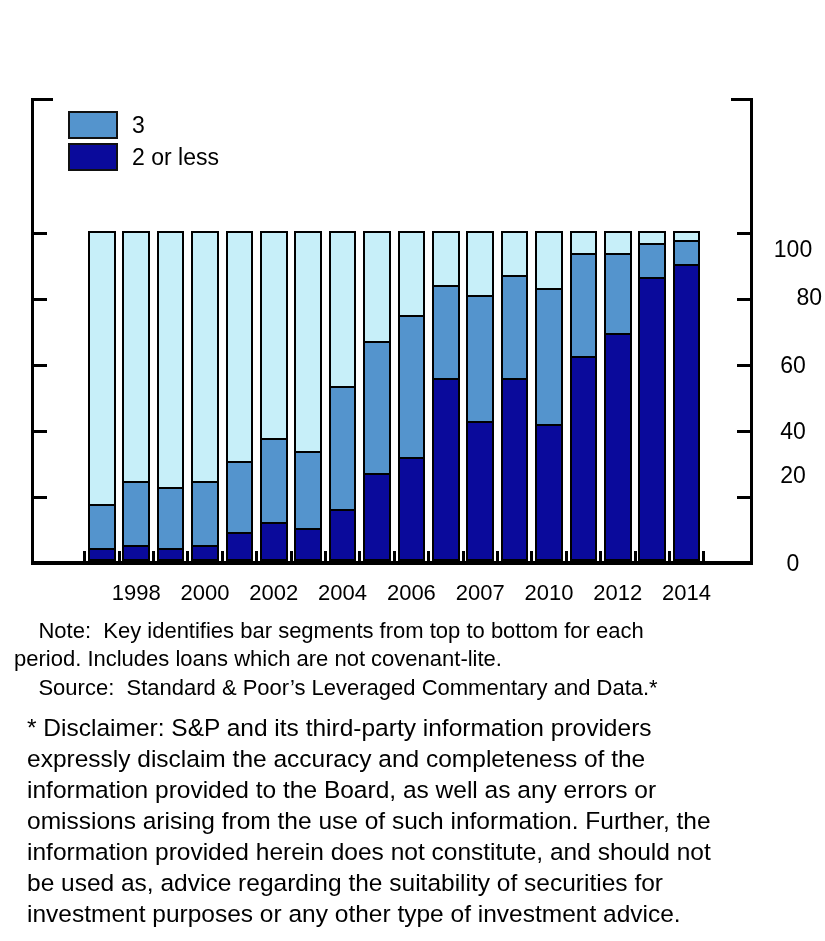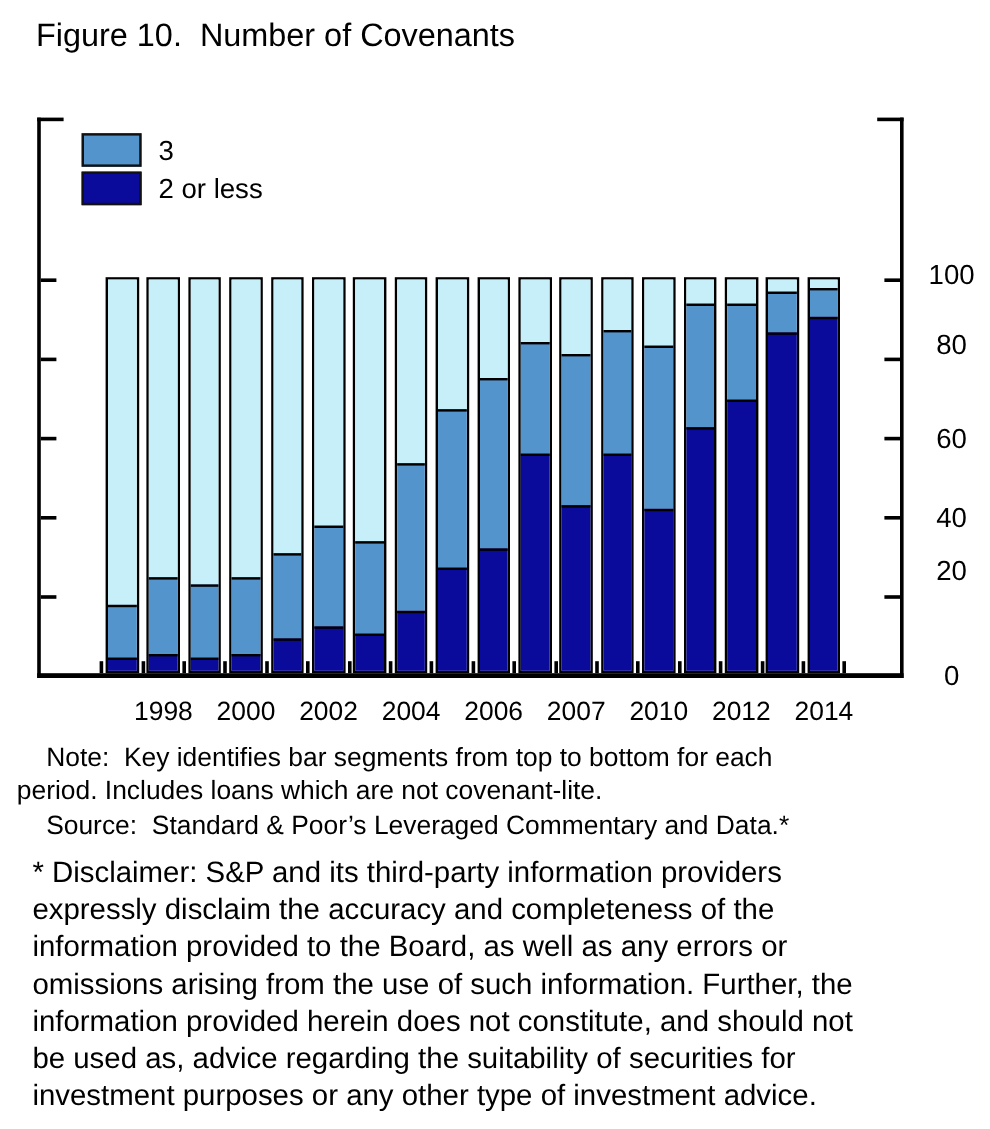--- a/index.html
+++ b/index.html
@@ -75,21 +75,20 @@
     position: absolute; left: 27px; top: 712px; width: 792px;
     font-size: 24.5px; line-height: 31px;
     white-space: pre-wrap;
   }
 </style>
 </head>
 <body>
 
 <div class="page">
 
-  <div class="title">Figure 10.  Number of Covenants</div>
 
 
   <div id="chart">
     <div class="axis" id="left-axis"></div>
     <div class="axis" id="right-axis"></div>
     <div class="axis" id="bottom-axis"></div>
     <div class="axis" id="bracket-tl"></div>
     <div class="axis" id="bracket-tr"></div>
 
     <div class="legend">
@@ -219,24 +218,24 @@
       <div class="ytick" style="left: 737px; top: 495.5px;"></div>
       <div class="ytick-label" style="top: 462px;">20</div>
       <div class="ytick" style="left: 34px; top: 429.5px;"></div>
       <div class="ytick" style="left: 737px; top: 429.5px;"></div>
       <div class="ytick-label" style="top: 418px;">40</div>
       <div class="ytick" style="left: 34px; top: 363.5px;"></div>
       <div class="ytick" style="left: 737px; top: 363.5px;"></div>
       <div class="ytick-label" style="top: 352px;">60</div>
       <div class="ytick" style="left: 34px; top: 297.5px;"></div>
       <div class="ytick" style="left: 737px; top: 297.5px;"></div>
-      <div class="ytick-label" style="top: 274px;">80</div>
+      <div class="ytick-label" style="top: 284px; text-align: right;">80</div>
       <div class="ytick" style="left: 34px; top: 231.5px;"></div>
       <div class="ytick" style="left: 737px; top: 231.5px;"></div>
-      <div class="ytick-label" style="top: 216px;">100</div>
+      <div class="ytick-label" style="top: 236px;">100</div>
       <div class="xtick-label" style="left: 101.2px;">1998</div>
       <div class="xtick-label" style="left: 170px;">2000</div>
       <div class="xtick-label" style="left: 238.8px;">2002</div>
       <div class="xtick-label" style="left: 307.6px;">2004</div>
       <div class="xtick-label" style="left: 376.4px;">2006</div>
       <div class="xtick-label" style="left: 445.2px;">2007</div>
       <div class="xtick-label" style="left: 514px;">2010</div>
       <div class="xtick-label" style="left: 582.8px;">2012</div>
       <div class="xtick-label" style="left: 651.6px;">2014</div>
     </div>

